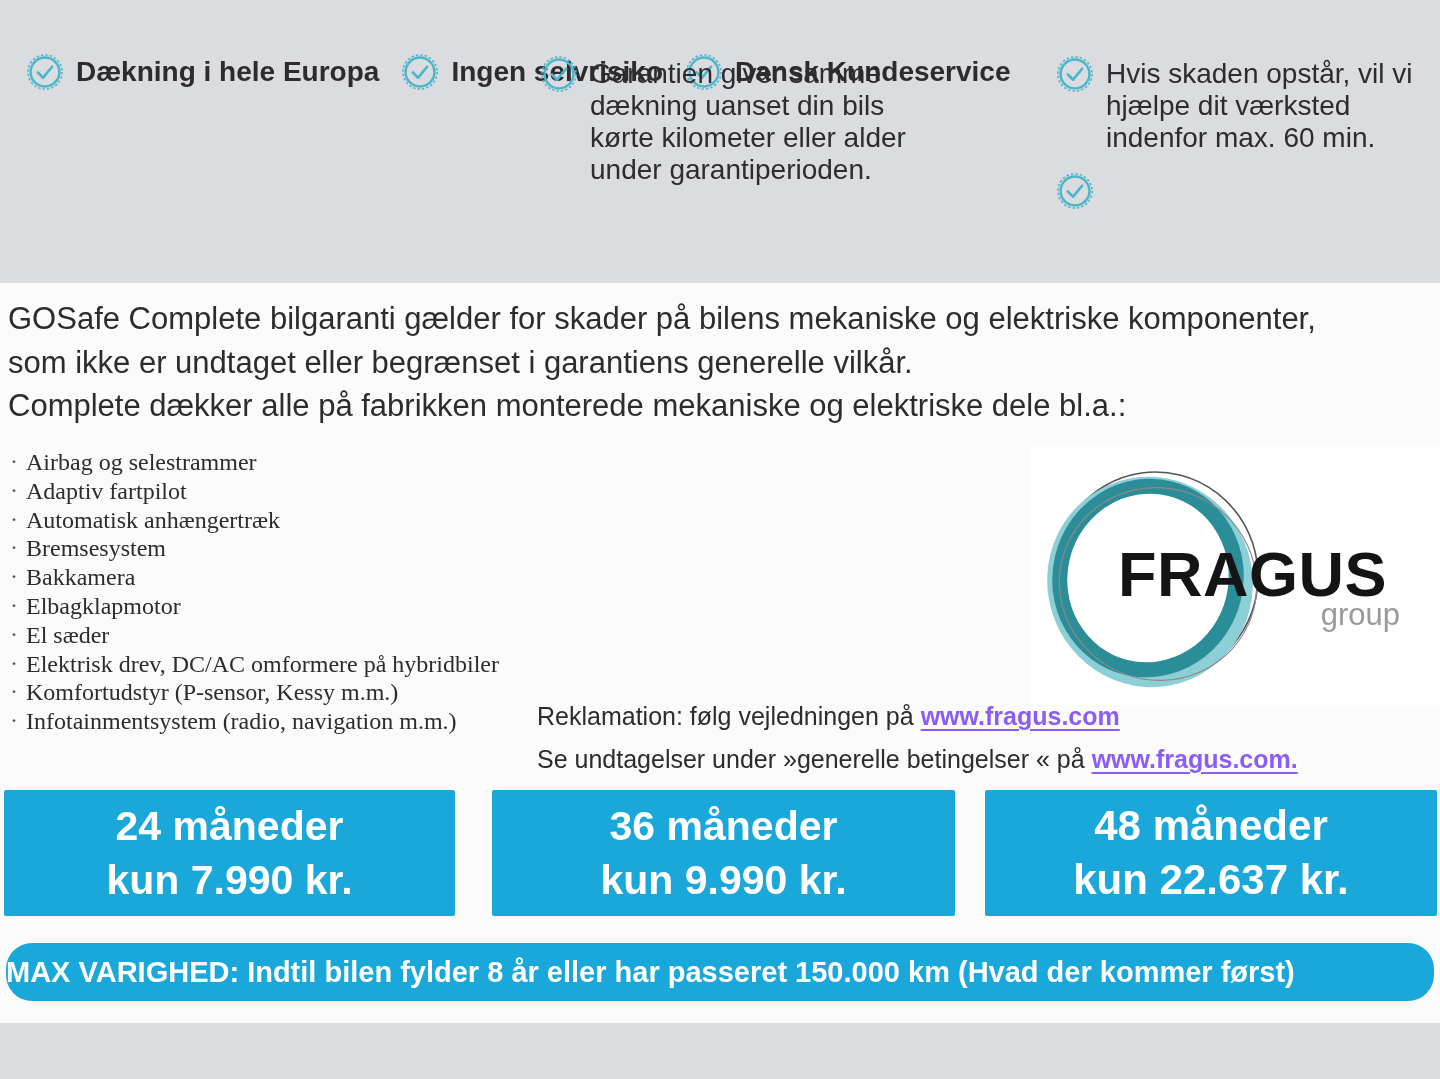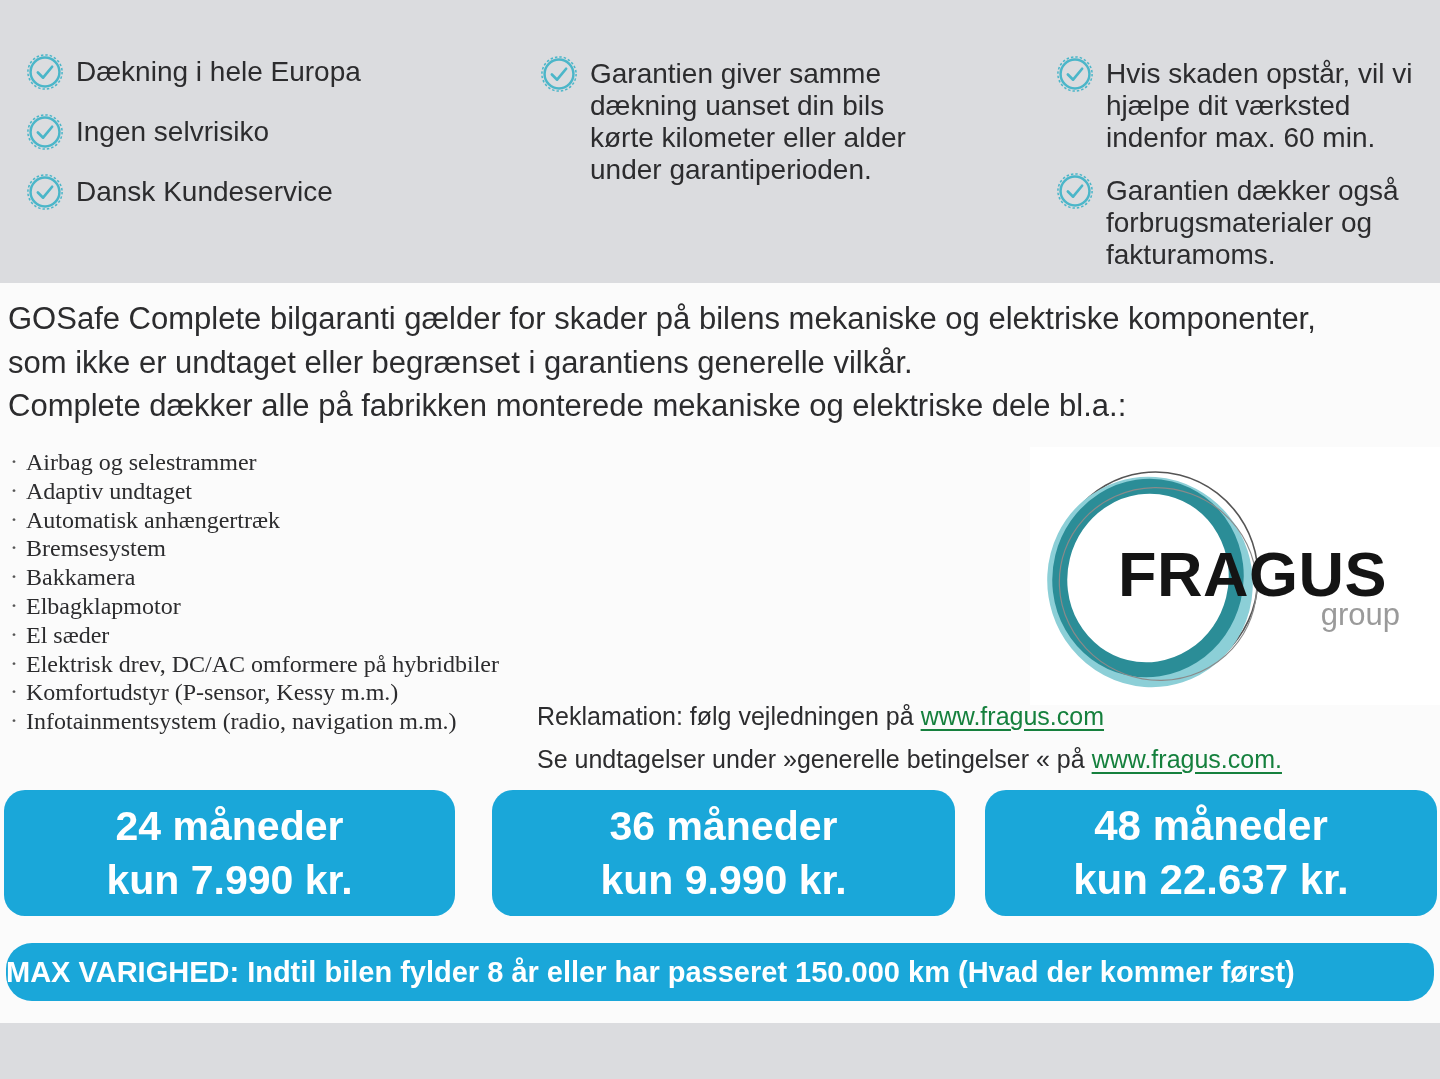--- a/index.html
+++ b/index.html
@@ -10,21 +10,21 @@
     font-family:"Liberation Sans","DejaVu Sans",sans-serif;
   }
   
   .band-top    { position:absolute; left:0; top:0;    width:1440px; height:283px; background:#dbdcdf; }
   .band-bottom { position:absolute; left:0; top:1023px; width:1440px; height:56px; background:#dbdcdf; }
 
   
   .benefit-item { display:flex; align-items:flex-start; gap:12px; }
   .benefit-item .txt { font-size:28px; line-height:32px; padding-top:3px; }
   .check-icon { flex:0 0 auto; width:38px; height:38px; }
-  .bcol1 { position:absolute; left:26px;  top:53px; display:flex; flex-direction:column; gap:22px; }
+  .bcol1 { position:absolute; left:26px;  top:53px; display:flex; flex-direction:row; gap:22px;font-weight:bold; }
   .bcol2 { position:absolute; left:540px; top:55px; }
   .bcol2 .txt { width:330px; }
   .bcol3-1 { position:absolute; left:1056px; top:55px; }
   .bcol3-1 .txt { width:310px; }
   .bcol3-2 { position:absolute; left:1056px; top:172px; }
   .bcol3-2 .txt { width:310px; }
 
   
   .intro { position:absolute; left:8px; top:297px; font-size:31px; line-height:43.5px; white-space:nowrap; }
 
@@ -38,25 +38,25 @@
   
   .logo-box  { position:absolute; left:1030px; top:447px; width:410px; height:258px; background:#ffffff; }
   .logo-rings{ position:absolute; left:1038px; top:452px; width:240px; height:250px; }
   .logo-brand{ position:absolute; left:1118px; top:538px; font-size:63px; font-weight:bold; letter-spacing:0.5px; color:#141414;text-align:center; }
   .logo-suffix{ position:absolute; left:1270px; top:597px; width:130px; text-align:right; font-size:31px; color:#9a9a9a; }
 
   
   .claims { position:absolute; left:537px; top:701px; font-size:25px; }
   .claims .row { margin-bottom:12px; line-height:31px; }
   .claims .prefix { margin-right:7px; }
-  .claims .link { text-decoration:underline; text-underline-offset:4px; text-decoration-thickness:2px; color:#15803d; cursor:pointer; }
+  .claims .link { text-decoration:underline; text-underline-offset:4px; text-decoration-thickness:2px; color:#8b5cf6; cursor:pointer;font-weight:bold; }
 
   
   .price-box {
-    position:absolute; top:790px; height:126px; border-radius:21px;
+    position:absolute; top:790px; height:126px; border-radius:2px;
     background:#1aa7d9; color:#ffffff; text-align:center;
     display:flex; flex-direction:column; justify-content:center;
     font-weight:bold; font-size:41px; line-height:54px;
   }
   .price-box.p1 { left:4px;   width:451px; }
   .price-box.p2 { left:492px; width:463px; }
   .price-box.p3 { left:985px; width:452px; font-size:42px; }
 
   
   .max-bar {
@@ -116,32 +116,31 @@
       <path d="M12.5 20.5 L18 26 L27.5 14.5" fill="none" stroke="#4bb6c9" stroke-width="2.8" stroke-linecap="round" stroke-linejoin="round"></path>
     </svg>
     <div class="txt">Hvis skaden opstår, vil vi hjælpe dit værksted indenfor max. 60 min.</div>
   </div>
   <div class="benefit-item bcol3-2">
     <svg class="check-icon" viewBox="0 0 40 40">
       <circle cx="20" cy="20" r="18" fill="none" stroke="#4bb6c9" stroke-width="1.6" stroke-dasharray="2.6 2.1"></circle>
       <circle cx="20" cy="20" r="15.2" fill="none" stroke="#4bb6c9" stroke-width="2.6"></circle>
       <path d="M12.5 20.5 L18 26 L27.5 14.5" fill="none" stroke="#4bb6c9" stroke-width="2.8" stroke-linecap="round" stroke-linejoin="round"></path>
     </svg>
-    <div class="txt">Garantien dækker også forbrugsmaterialer og fakturamoms.</div>
   </div>
 
   <div class="intro">
     <div>GOSafe Complete bilgaranti gælder for skader på bilens mekaniske og elektriske komponenter,</div>
     <div>som ikke er undtaget eller begrænset i garantiens generelle vilkår.</div>
     <div>Complete dækker alle på fabrikken monterede mekaniske og elektriske dele bl.a.:</div>
   </div>
 
   <ul class="covered-list c1">
     <li>Airbag og selestrammer</li>
-    <li>Adaptiv undtaget</li>
+    <li>Adaptiv fartpilot</li>
     <li>Automatisk anhængertræk</li>
     <li>Bremsesystem</li>
     <li>Bakkamera</li>
     <li>Elbagklapmotor</li>
     <li>El sæder</li>
     <li>Elektrisk drev, DC/AC omformere på hybridbiler</li>
     <li>Komfortudstyr (P-sensor, Kessy m.m.)</li>
     <li>Infotainmentsystem (radio, navigation m.m.)</li>
   </ul>
 

